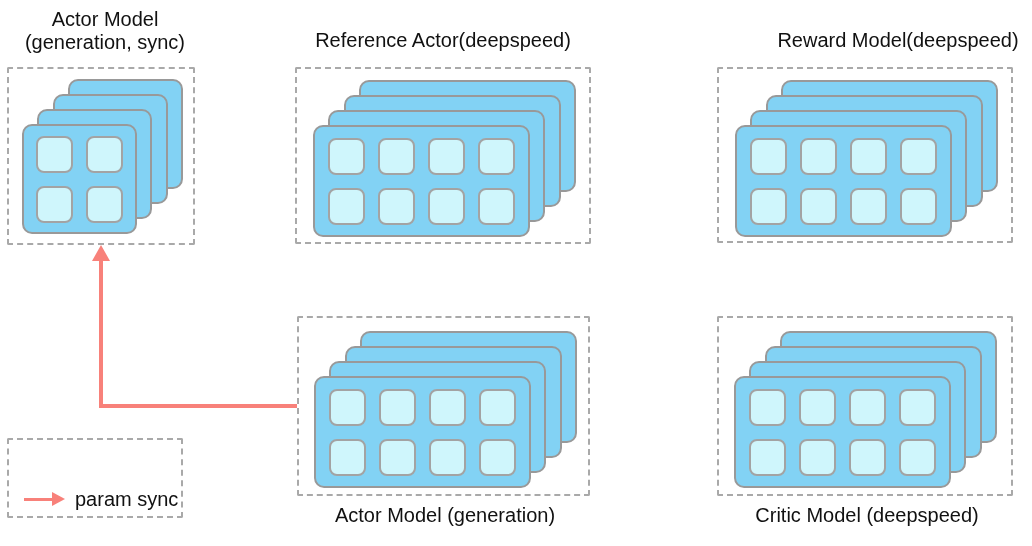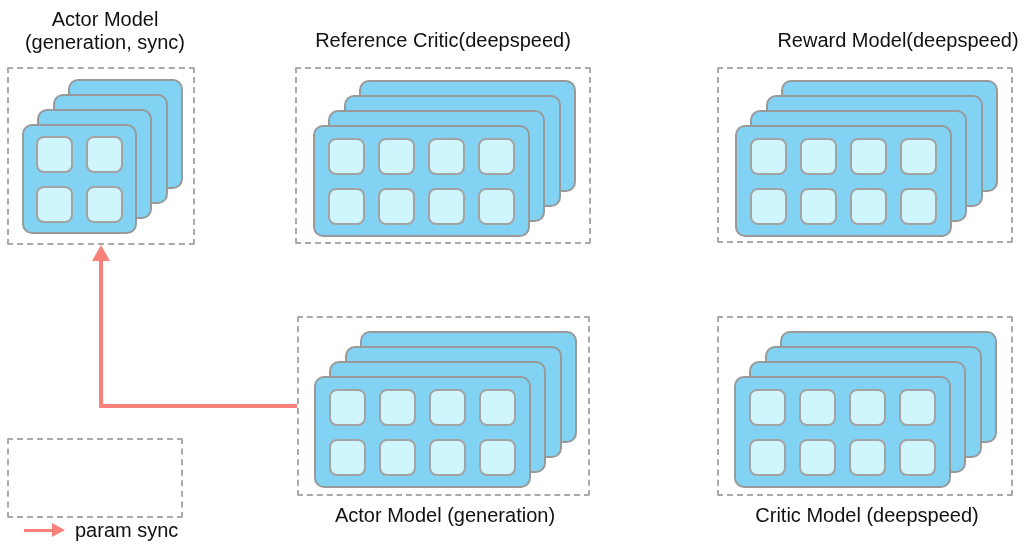--- a/index.html
+++ b/index.html
@@ -71,21 +71,20 @@
     border-right:9px solid transparent;
     border-bottom:16px solid var(--arrow);
   }
   
   .legend-row{
     position:absolute;
     left:15px;top:45px;
     height:28px;
     display:flex;
     align-items:center;
-    margin-top:31px;
   }
   .legend-arrow{position:relative;width:42px;height:14px;flex:0 0 auto;}
   .legend-arrow .shaft{position:absolute;left:0;top:5.5px;width:29px;height:3px;background:var(--arrow);}
   .legend-arrow .head{
     position:absolute;left:28px;top:0;
     width:0;height:0;
     border-left:13px solid var(--arrow);
     border-top:7px solid transparent;
     border-bottom:7px solid transparent;
   }
@@ -107,21 +106,21 @@
         <div class="card" style="left: 15.3px; top: -15px;"></div>
         <div class="card front" style="left: 0px; top: 0px; grid-template-columns: repeat(2, 37px); grid-template-rows: repeat(2, 37px);">
           <div class="gpu"></div>
           <div class="gpu"></div>
           <div class="gpu"></div>
           <div class="gpu"></div>
         </div>
       </div>
   </div>
 
-  <div class="label" style="left:295px;top:29px;width:296px;">Reference Critic(deepspeed)</div>
+  <div class="label" style="left:295px;top:29px;width:296px;">Reference Actor(deepspeed)</div>
   <div class="dashed" style="left:295px;top:67px;width:296px;height:177px;">
     <div class="stack wide">
         <div class="card" style="left: 45.9px; top: -45px;"></div>
         <div class="card" style="left: 30.6px; top: -30px;"></div>
         <div class="card" style="left: 15.3px; top: -15px;"></div>
         <div class="card front" style="left: 0px; top: 0px; grid-template-columns: repeat(4, 37px); grid-template-rows: repeat(2, 37px);">
           <div class="gpu"></div>
           <div class="gpu"></div>
           <div class="gpu"></div>
           <div class="gpu"></div>

